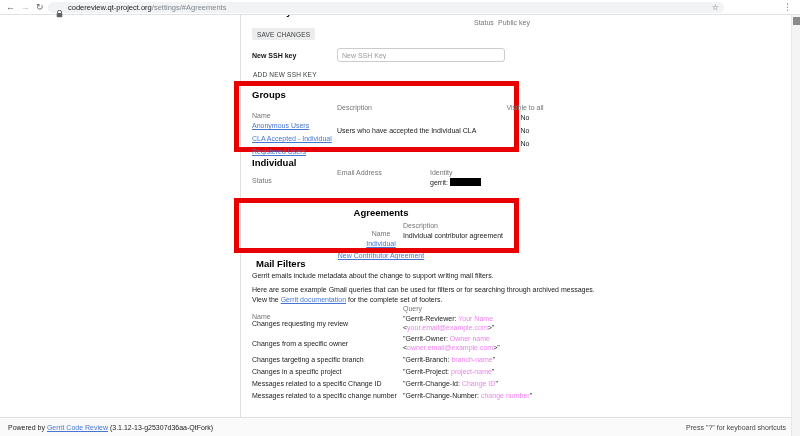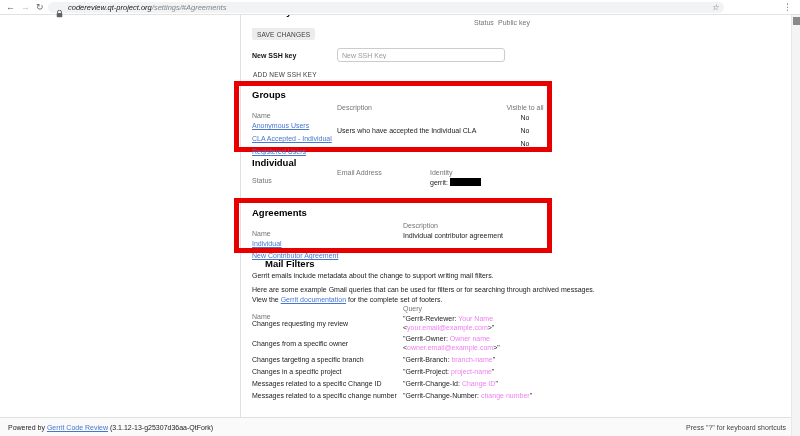--- a/index.html
+++ b/index.html
@@ -6,21 +6,21 @@
   html,body { width: 800px; height: 436px; overflow: hidden; background:#fff;
     font-family: "Liberation Sans", sans-serif; color:#202124; }
   .abs { position:absolute; }
 
   
   #toolbar { position:absolute; left:0; top:0; width:800px; height:15px; background:#fff;
     border-bottom:1px solid #e2e2e2; z-index:10; }
   .navicon { position:absolute; top:1px; font-size:9px; color:#5f6368; line-height:12px; cursor:default; }
   #fwd { color:#b8bcc0; }
   #omnibox { position:absolute; left:48px; top:2px; width:676px; height:11px; background:#f1f3f4;
-    border-radius:6px;font-style:italic; }
+    border-radius:6px; }
   #padlock { position:absolute; left:8px; top:2px; }
   #urltext { position:absolute; left:20px; top:1px; font-size:7.5px; line-height:9px; color:#202124; white-space:nowrap; }
   #urltext .path { color:#80868b; }
   #star { position:absolute; right:5px; top:0px; font-size:8px; color:#5f6368; line-height:11px; }
   #menu3 { position:absolute; right:8px; top:1px; font-size:9px; color:#5f6368; line-height:12px; }
 
   
   #scrollbar { position:absolute; right:0; top:15px; width:9px; height:421px; background:#f4f4f4;
     border-left:1px solid #e8e8e8; z-index:12; }
   #scrollthumb { position:absolute; left:1px; top:2px; width:7px; height:8px; background:#8a8a8a; }
@@ -53,23 +53,23 @@
     font-family:"Liberation Sans",sans-serif; font-size:6.5px; color:#3c4043; padding:0 5px;
     letter-spacing:.2px; cursor:pointer; }
   #newkey-label { left:252px; top:52px; font-size:7px; font-weight:bold; color:#111; }
   #ssh-input { left:337px; top:48px; width:168px; height:14px; border:1px solid #ccc; border-radius:3px;
     font-family:"Liberation Sans",sans-serif; font-size:7px; padding:0 4px; color:#202124; }
   #ssh-input::placeholder { color:#9a9a9a; }
   #add-btn { left:253px; top:69px; height:11px; background:transparent; border:none;
     font-family:"Liberation Sans",sans-serif; font-size:6.5px; color:#3c4043; letter-spacing:.2px;
     padding:0; cursor:pointer; }
 
-  .redbox { position:absolute; left:234px; width:318px; border:5px solid #e80000; background:transparent; }
+  .redbox { position:absolute; left:234px; width:285px; border:5px solid #e80000; background:transparent; }
   #redbox-groups { top:81px; height:71px; }
-  #redbox-agreements { top:198px; height:55px; }
+  #redbox-agreements { top:198px; height:55px;text-align:center; }
   .boxinner { position:absolute; left:13px; top:0; right:4px; bottom:0; }
 
   
   #groups-cols, .g-row { position:relative; }
   .g-desc { position:absolute; left:85px; top:0; }
   .g-vis  { position:absolute; left:253px; top:0; width:40px; text-align:center; }
   #groups-rows .g-row { height:13px; }
 
   
   #ident-title { left:252px; top:157px; }
@@ -78,21 +78,21 @@
   #ident-cols .c3 { position:absolute; left:178px; top:0; }
   #ident-row { left:430px; top:178px; }
   #redact { display:inline-block; width:31px; height:8px; background:#000; margin-left:2px;
     vertical-align:-1px; }
 
   
   .a-desc { position:absolute; left:151px; top:0; }
   #agree-rows .row { height:12px; }
 
   
-  #mf-title { left:265px; top:258px; }
+  #mf-title { left:256px; top:258px; }
   .para { font-size:7px; color:#202124; line-height:9.5px; white-space:nowrap; }
   #mf-p1 { left:252px; top:271px; }
   #mf-p2 { left:252px; top:285px; }
   #mf-p2 a { color:#4676d2; text-decoration:underline; }
   #mf-cols { left:252px; top:305px; width:400px; position:absolute; }
   #mf-cols .c2 { position:absolute; left:151px; top:0; }
   #mf-rows { left:252px; top:314px; width:420px; }
   .mf-row { display:flex; align-items:center; margin-bottom:2px; min-height:10px; }
   .mf-name { width:151px; flex:none; font-size:7px; color:#202124; white-space:nowrap; }
   .mf-query { flex:none; font-size:7px; color:#202124; }

